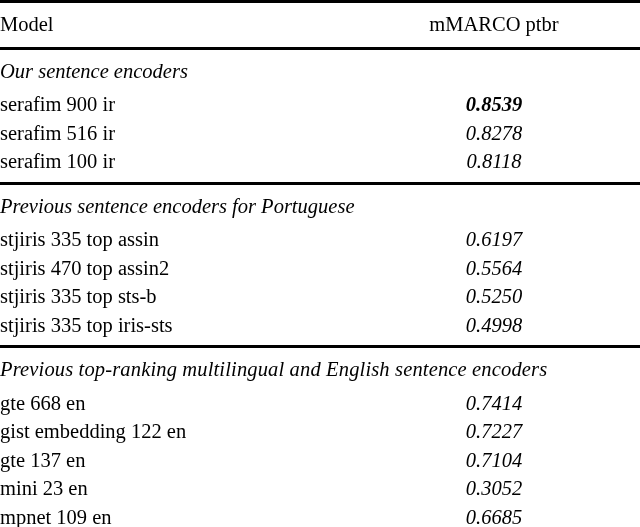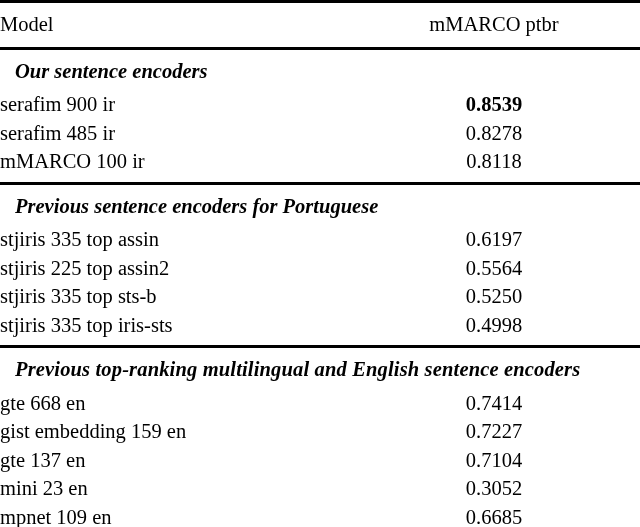--- a/index.html
+++ b/index.html
@@ -47,44 +47,44 @@
   td.h-model {
     text-align: left;
     padding-left: 5px;
   }
   td.h-value {
     text-align: center;
   }
 
   
   tr.section-row td {
-    padding: 11px 0 13px 15px;
+    padding: 11px 0 13px 0;
     font-style: italic;
     text-align: left;
     white-space: nowrap;
-    font-weight: bold;
   }
   tr.section-row td.sec-wide {
     letter-spacing: 0.15px;
   }
 
   
   tr.data-row td {
     padding: 0 0 8px 0;
     vertical-align: baseline;
     margin-top: 10px;
   }
   tr.data-row:first-of-type td { padding-top: 0; }
   td.d-model {
     text-align: left;
     padding-left: 5px;
     white-space: nowrap;
   }
   td.d-value {
     text-align: center;
+    font-style: italic;
   }
   td.d-value.best {
     font-weight: bold;
   }
 
   
   tr.data-row.last td { padding-bottom: 10px; }
 </style>
 </head>
 <body>
@@ -112,42 +112,42 @@
 
       <tr class="section-row">
         <td colspan="2">Our sentence encoders</td>
       </tr>
 
       <tr class="data-row">
         <td class="d-model">serafim 900 ir</td>
         <td class="d-value best">0.8539</td>
       </tr>
       <tr class="data-row">
-        <td class="d-model">serafim 485 ir</td>
+        <td class="d-model">serafim 516 ir</td>
         <td class="d-value">0.8278</td>
       </tr>
       <tr class="data-row last">
-        <td class="d-model">mMARCO 100 ir</td>
+        <td class="d-model">serafim 100 ir</td>
         <td class="d-value">0.8118</td>
       </tr>
 
       <tr class="rule-mid">
         <td colspan="2"></td>
       </tr>
 
       <tr class="section-row">
         <td colspan="2">Previous sentence encoders for Portuguese</td>
       </tr>
 
       <tr class="data-row">
         <td class="d-model">stjiris 335 top assin</td>
         <td class="d-value">0.6197</td>
       </tr>
       <tr class="data-row">
-        <td class="d-model">stjiris 225 top assin2</td>
+        <td class="d-model">stjiris 470 top assin2</td>
         <td class="d-value">0.5564</td>
       </tr>
       <tr class="data-row">
         <td class="d-model">stjiris 335 top sts-b</td>
         <td class="d-value">0.5250</td>
       </tr>
       <tr class="data-row last">
         <td class="d-model">stjiris 335 top iris-sts</td>
         <td class="d-value">0.4998</td>
       </tr>
@@ -158,21 +158,21 @@
 
       <tr class="section-row">
         <td colspan="2" class="sec-wide">Previous top-ranking multilingual and English sentence encoders</td>
       </tr>
 
       <tr class="data-row">
         <td class="d-model">gte 668 en</td>
         <td class="d-value">0.7414</td>
       </tr>
       <tr class="data-row">
-        <td class="d-model">gist embedding 159 en</td>
+        <td class="d-model">gist embedding 122 en</td>
         <td class="d-value">0.7227</td>
       </tr>
       <tr class="data-row">
         <td class="d-model">gte 137 en</td>
         <td class="d-value">0.7104</td>
       </tr>
       <tr class="data-row">
         <td class="d-model">mini 23 en</td>
         <td class="d-value">0.3052</td>
       </tr>

